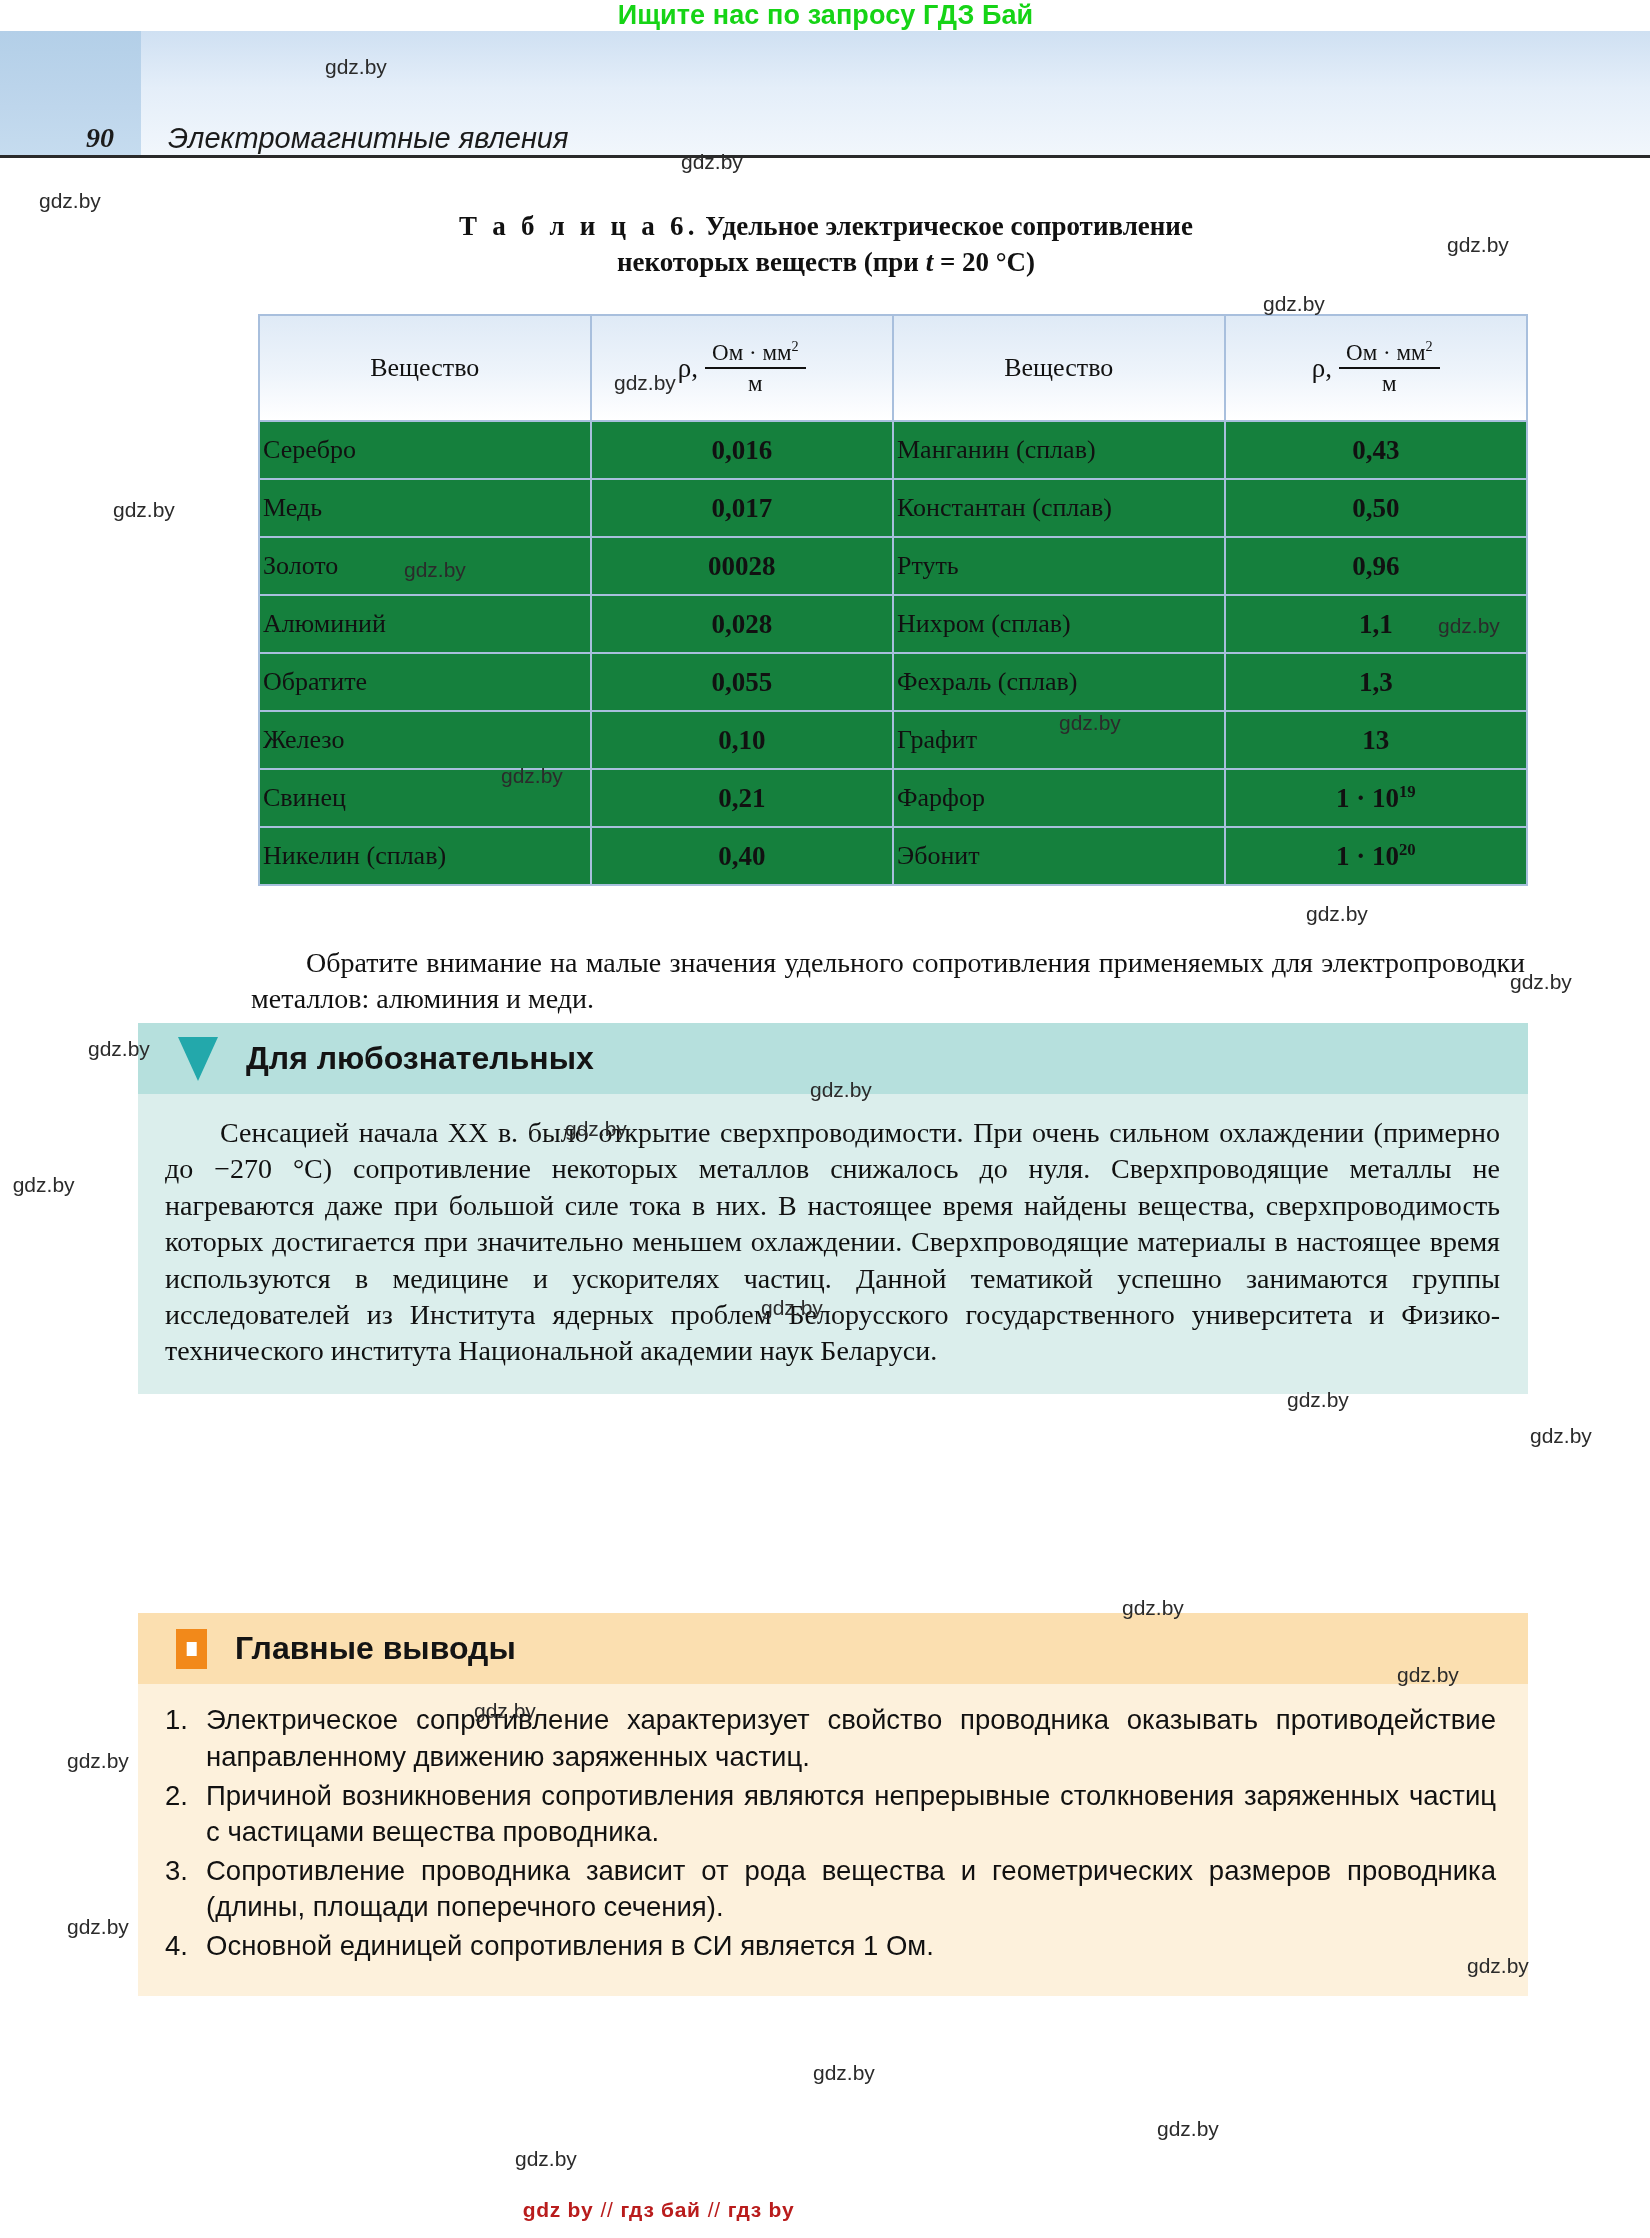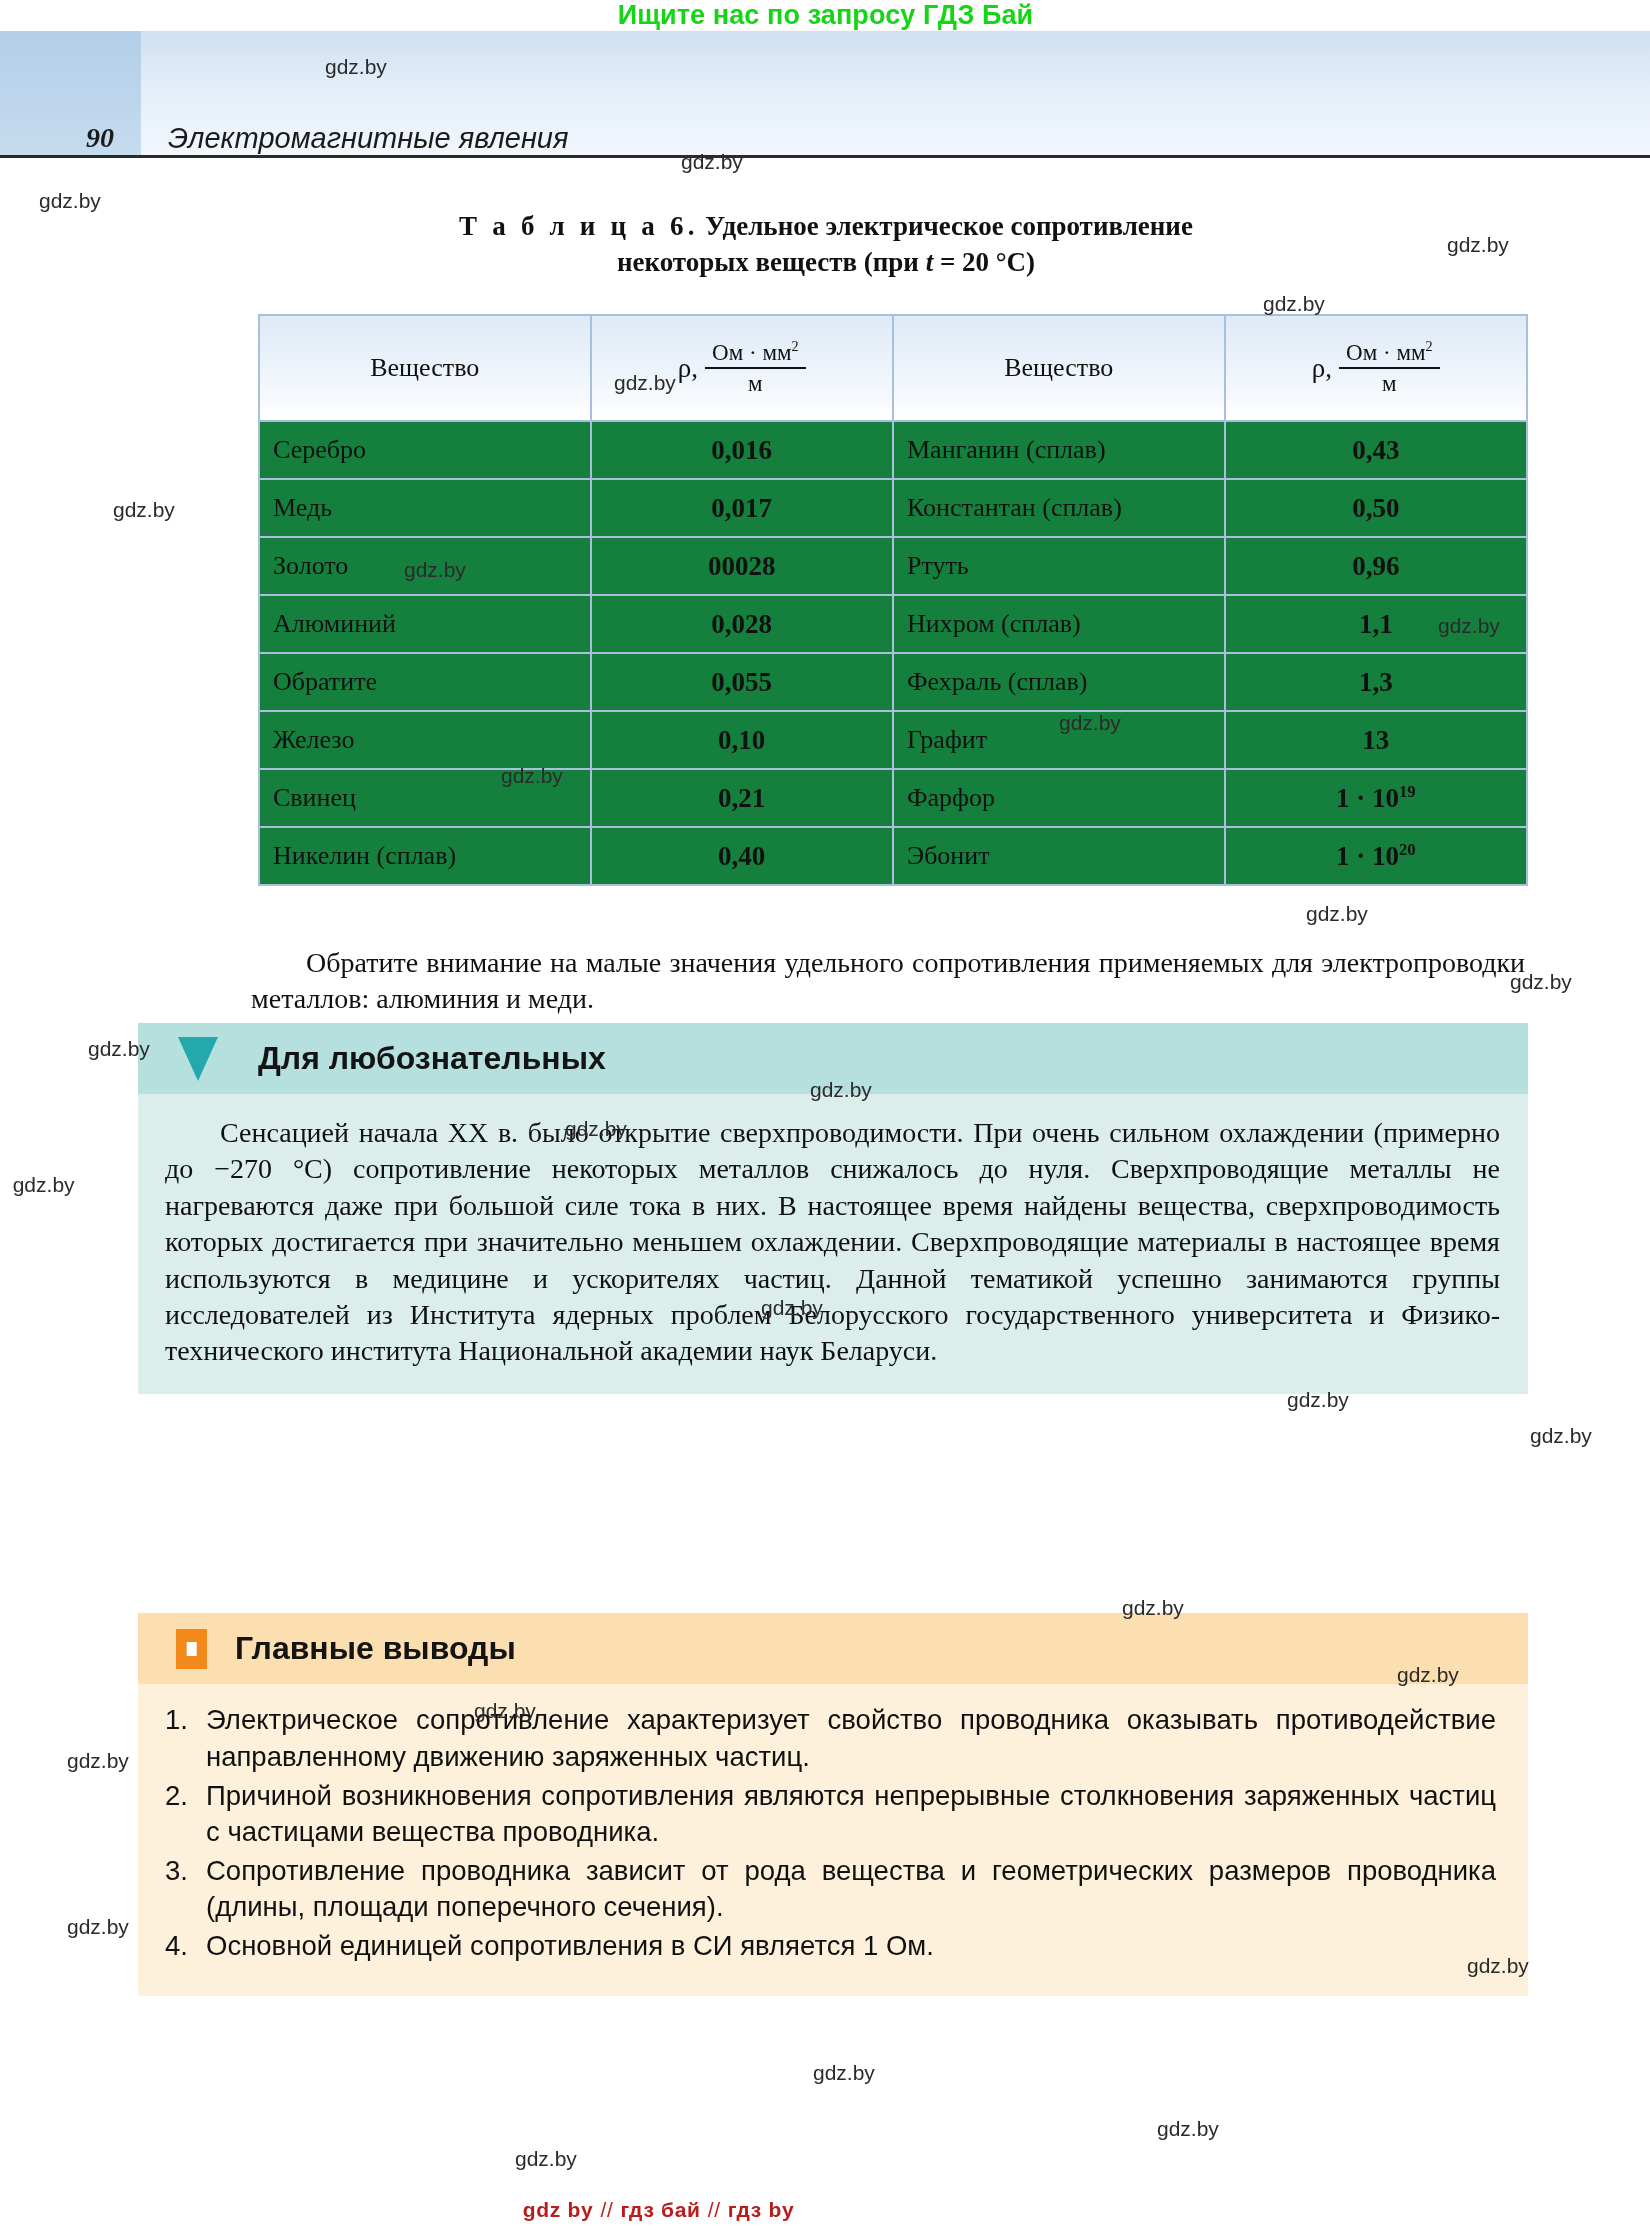--- a/index.html
+++ b/index.html
@@ -102,21 +102,21 @@
   }
   table.rho thead th {
     height: 106px;
     background: linear-gradient(180deg, #dfeaf6 0%, #eef4fb 55%, #ffffff 100%);
     font-weight: normal;
     font-size: 26px;
     vertical-align: middle;
   }
   table.rho thead th.subst { text-align: center; }
   table.rho tbody td { height: 58px; font-size: 26px; }
-  table.rho td.name { padding-left: 13px; text-align: left; }
+  table.rho td.name { padding-left: 3px; text-align: left; }
   table.rho td.val  { text-align: center; font-weight: bold; font-size: 27px; }
   table.rho col.c-name { width: 332px; }
   table.rho col.c-val  { width: 303px; }
 
   .rho-unit {
     display: inline-flex;
     align-items: center;
     justify-content: center;
     gap: 7px;
   }
@@ -148,21 +148,20 @@
 
   
   .box { position: absolute; left: 138px; width: 1390px; }
   .box-curious { top: 1023px; }
   .box-curious .box-head {
     height: 71px;
     background: #b6e0dd;
     display: flex;
     align-items: center;
     padding-left: 40px;
-    gap: 12px;
   }
   .tri-icon {
     width: 0; height: 0;
     border-left: 20.5px solid transparent;
     border-right: 20.5px solid transparent;
     border-top: 44px solid #23a8ab;
     margin-right: 28px;
   }
   .box-curious .box-title {
     font-family: "Liberation Sans", sans-serif;

